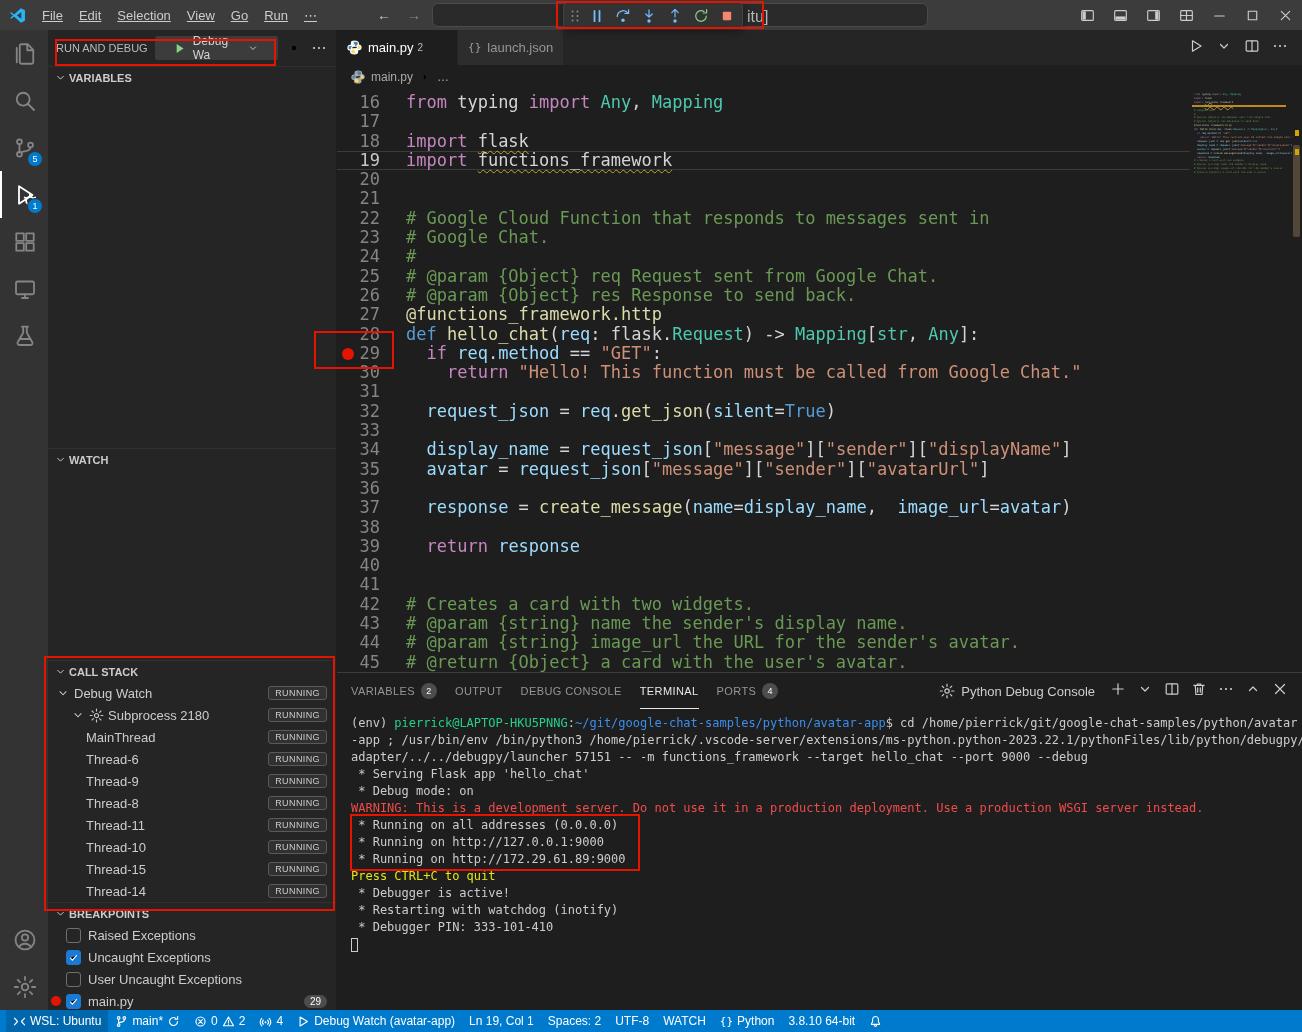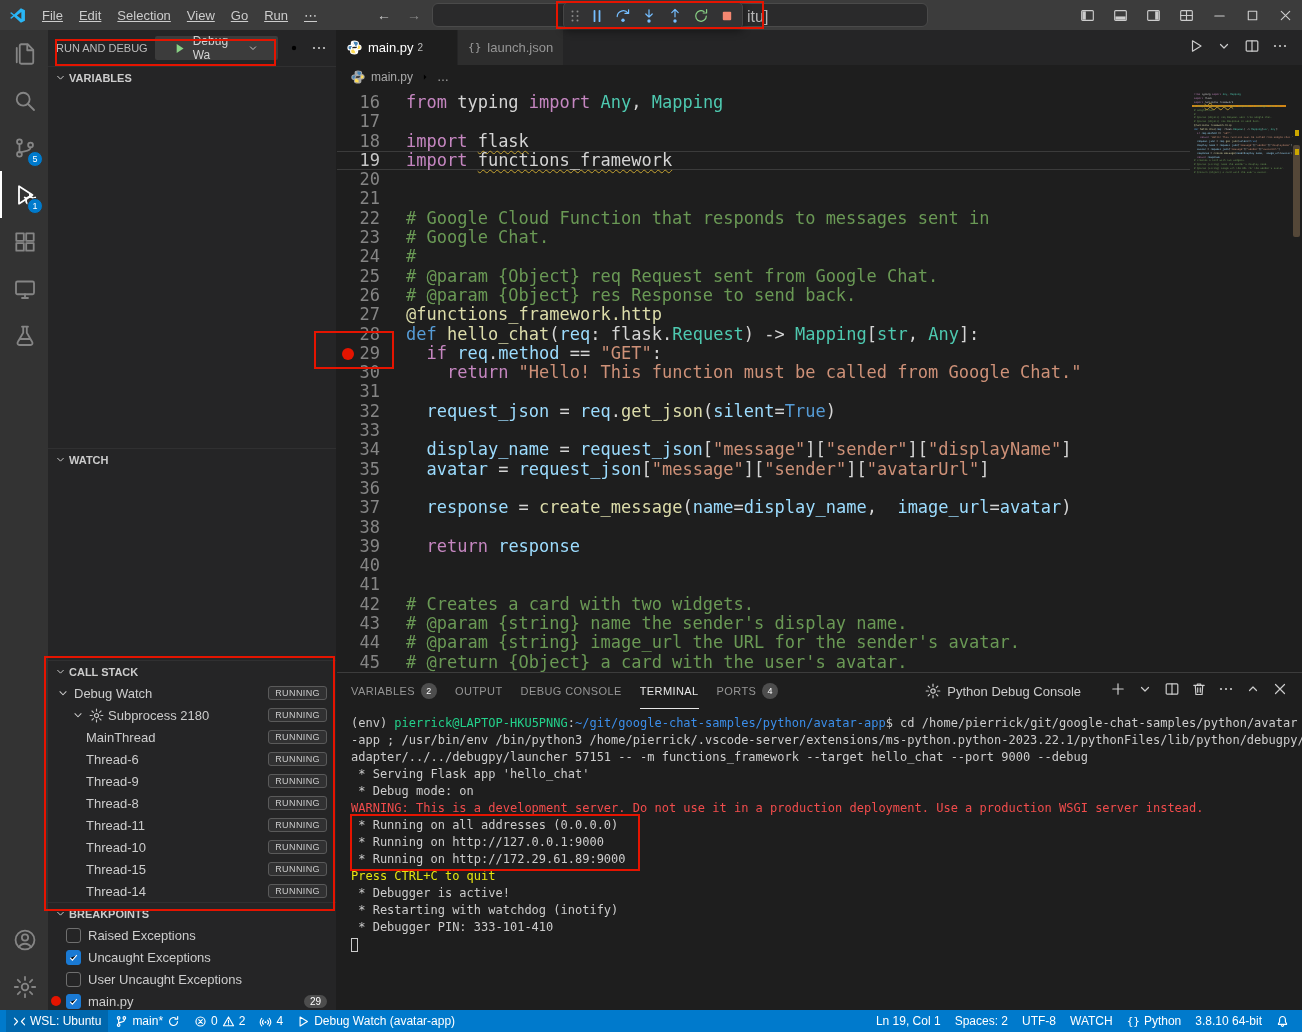--- a/index.html
+++ b/index.html
@@ -103,29 +103,29 @@
   .scroll-thumb{position:absolute;right:2px;top:56px;width:7px;height:92px;background:rgba(150,122,88,.45);border-radius:2px;}
   .ovr-warn{position:absolute;right:3px;width:4px;height:6px;background:#cca700;}
 
   
   .panel{flex:0 0 338px;display:flex;flex-direction:column;background:#1e1e1e;border-top:1px solid #3c3c3c;}
   .panel-header{height:36px;flex:0 0 36px;display:flex;align-items:center;padding:0 14px;}
   .panel-tab{display:inline-flex;align-items:center;gap:6px;margin-right:18px;font-size:11px;letter-spacing:.4px;color:#969696;height:36px;border-bottom:1px solid transparent;}
   .panel-tab.active{color:#e7e7e7;border-bottom-color:#e7e7e7;}
   .cnt-badge{min-width:16px;height:16px;border-radius:50%;background:#4d4d4d;color:#ffffff;font-size:9px;display:inline-flex;align-items:center;justify-content:center;padding:0 4px;}
   .panel-actions{margin-left:auto;display:flex;align-items:center;gap:11px;color:#cccccc;}
-  .panel-term-title{display:flex;align-items:center;gap:6px;font-size:13px;color:#cccccc;margin-right:18px;}
+  .panel-term-title{display:flex;align-items:center;gap:6px;font-size:13px;color:#cccccc;margin-right:4px;}
   .panel-actions .ic{width:16px;height:16px;}
   .terminal{flex:1;min-height:0;padding:6px 0 0 14px;font-family:"DejaVu Sans Mono","Liberation Mono",monospace;font-size:12px;overflow:hidden;}
   .term-line{height:17px;line-height:17px;white-space:pre;overflow:hidden;}
   .tc-pln{color:#cccccc;}.tc-green{color:#23d18b;}.tc-blue{color:#3b8eea;}.tc-red{color:#f14c4c;}.tc-yellow{color:#e5e510;}
   .term-cursor{display:inline-block;width:7px;height:14px;border:1px solid #cccccc;vertical-align:middle;}
 
   
-  .statusbar{height:22px;flex:0 0 22px;background:#007acc;display:flex;align-items:center;justify-content:space-between;color:#ffffff;font-size:12px;padding:0 6px;}
+  .statusbar{height:22px;flex:0 0 22px;background:#007acc;display:flex;align-items:center;justify-content:flex-start;color:#ffffff;font-size:12px;padding:0 6px;}
   .sb-group{display:flex;align-items:center;height:100%;}
   .sb-item{display:flex;align-items:center;gap:4px;padding:0 7px;height:100%;white-space:nowrap;}
   .sb-item .ic{width:13px;height:13px;}
   .sb-item .ic svg{stroke-width:1.4;}
   .sb-emph{background:rgba(0,0,0,.15);}
   .braces-sb{font-family:"DejaVu Sans Mono",monospace;font-size:11px;}
 
   
   .annotation{position:absolute;border:2px solid #e51400;z-index:60;pointer-events:none;}
 </style>

